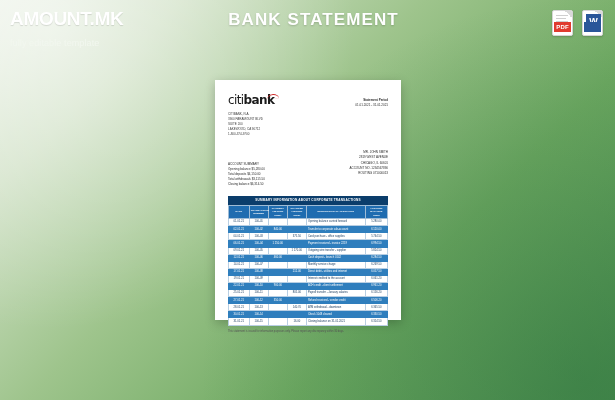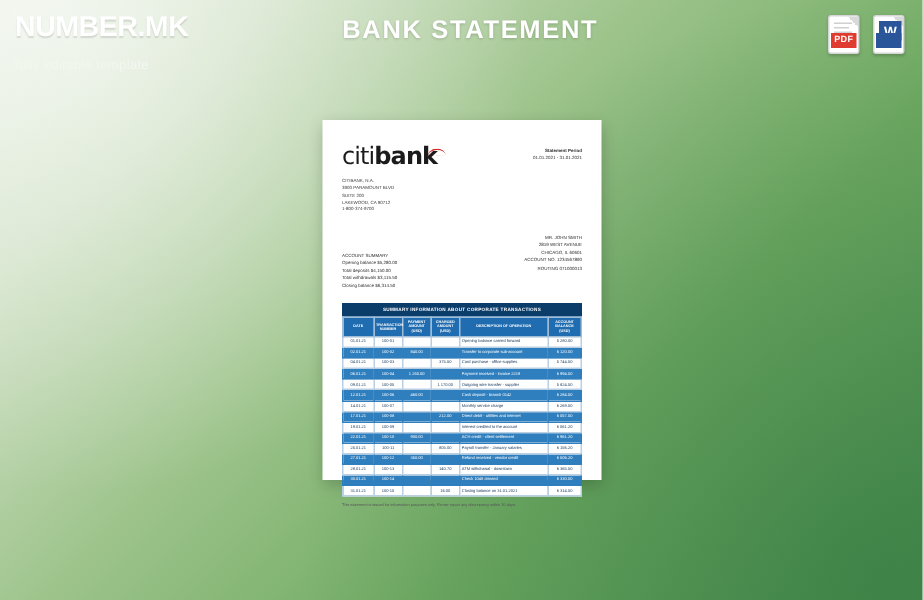--- a/index.html
+++ b/index.html
@@ -89,21 +89,21 @@
   }
   .doc-inner {
     position: absolute; left: 228px; top: 92px;
     width: 160px; height: 216px;
     font-size: 3.1px; color: #222;
     line-height: 1.45;
   }
 
   
   .bank-logo {
-    font-size: 16px; letter-spacing: -0.6px; color: #1b1b1b;
+    font-size: 12px; letter-spacing: -0.6px; color: #1b1b1b;
     font-family: "DejaVu Sans", sans-serif;
   }
   .bank-logo .citi { color: #1b1b1b; font-weight: normal; }
   .bank-logo .bank { color: #1b1b1b; font-weight: bold; }
   .logo-arc {
     display: inline-block; width: 12px; height: 5px;
     border-top: 1.4px solid #d22b2b;
     border-radius: 50% 50% 0 0 / 100% 100% 0 0;
     transform: translate(-11px,-5px) rotate(-4deg);
     position: relative; top: 0;
@@ -155,21 +155,21 @@
   .foot-note {
     margin-top: 4px; font-size: 2.6px; color: #555;
   }
 </style>
 </head>
 <body>
 
 <div class="bg-overlay"></div>
 
 <div class="brand">
-  <div class="brand-name">NUMBER.MK</div>
+  <div class="brand-name">AMOUNT.MK</div>
   <div class="brand-sub">fully editable template</div>
 </div>
 
 <div class="page-title">BANK STATEMENT</div>
 
 <div class="file-icons">
   <div class="file-ico pdf">
     <div class="fold"></div>
     <div class="lines">
       <i style="width:12px"></i>

